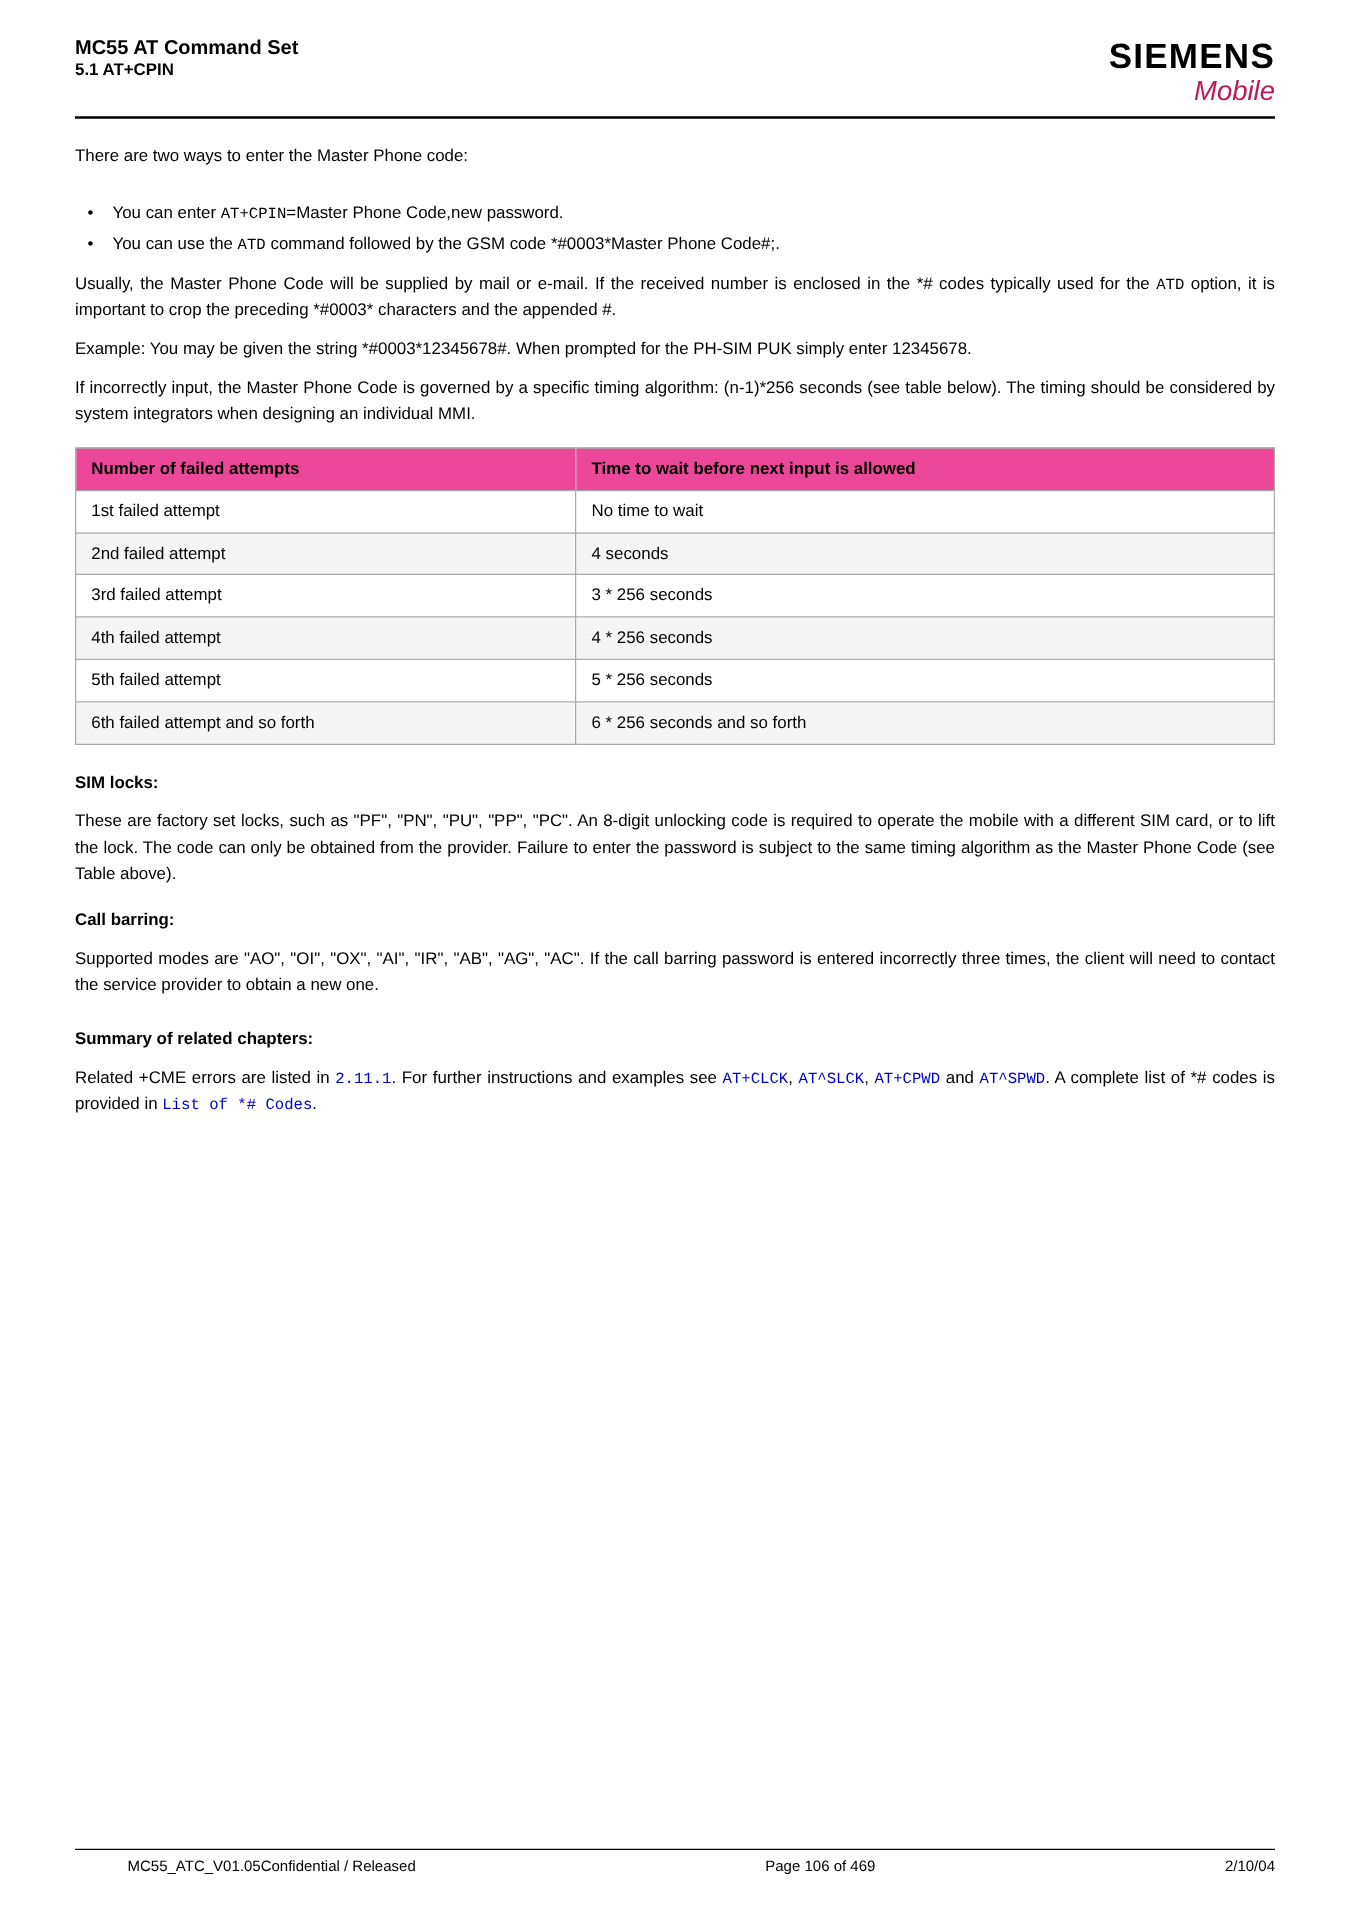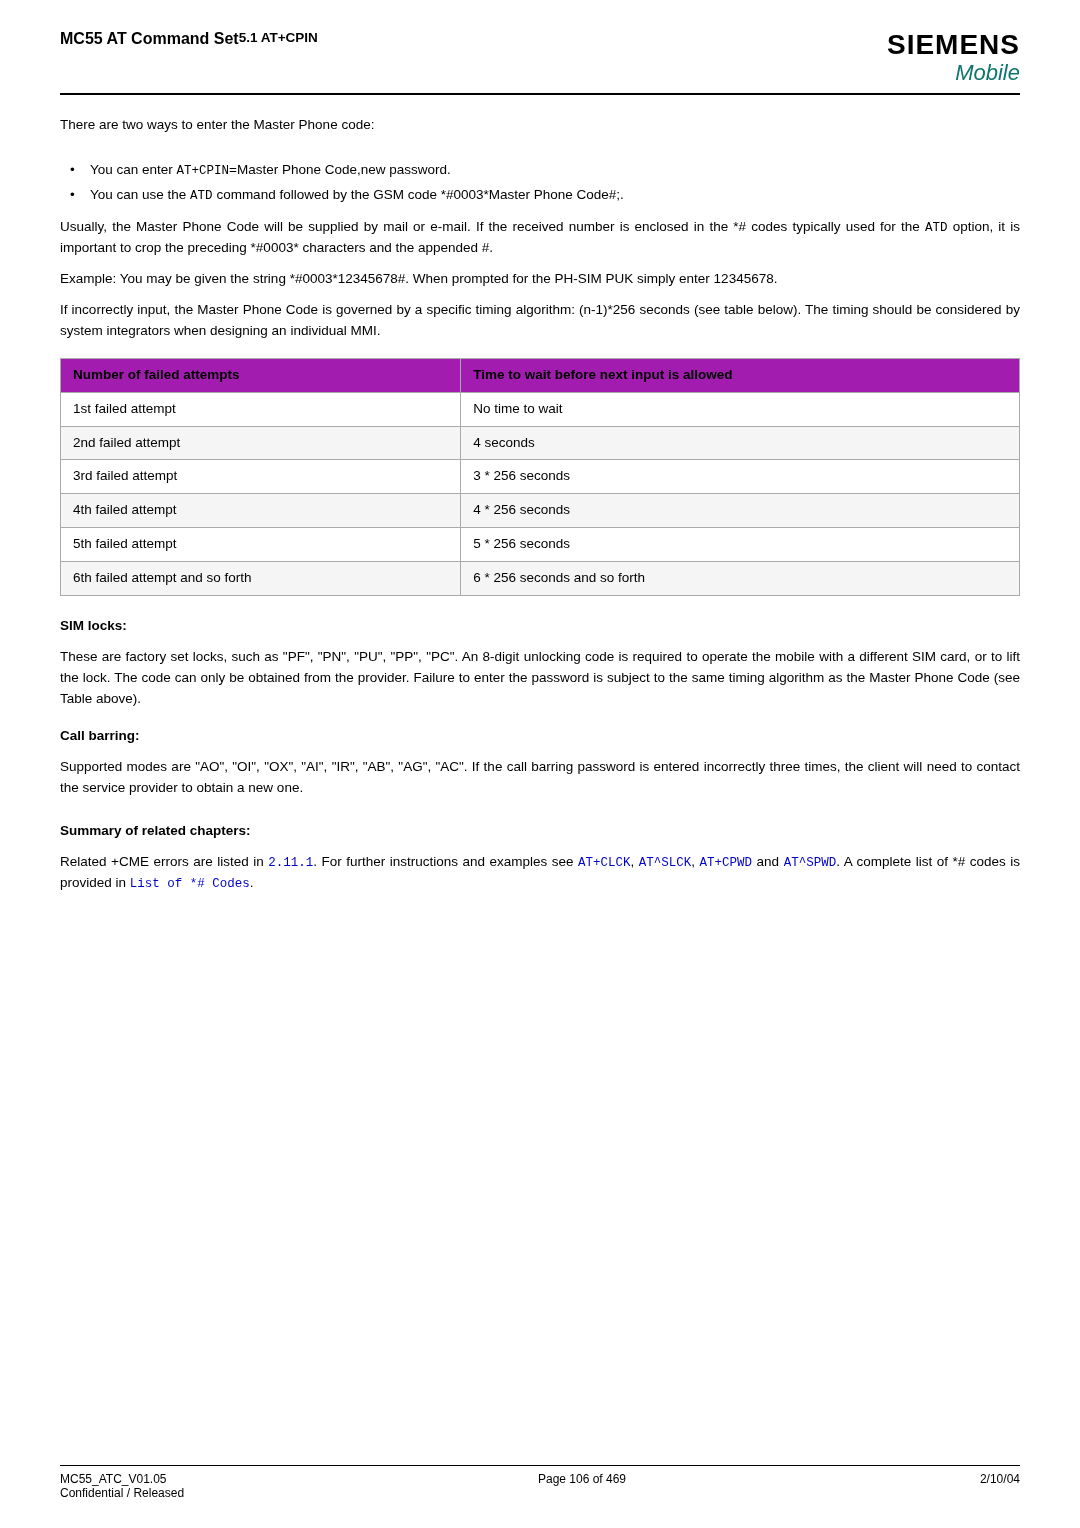--- a/index.html
+++ b/index.html
@@ -30,21 +30,21 @@
       display: flex;
       justify-content: space-between;
       align-items: flex-start;
       margin-bottom: 6px;
       padding-bottom: 8px;
       border-bottom: 2px solid #000;
     }
 
     .header-left {
       display: flex;
-      flex-direction: row;
+      flex-direction: column;
       justify-content: flex-end;
     }
 
     .header-title {
       font-size: 16px;
       font-weight: bold;
       color: #000;
     }
 
     .header-subtitle {
@@ -61,21 +61,21 @@
     .siemens-logo {
       font-size: 28px;
       font-weight: bold;
       letter-spacing: 1px;
       color: #000;
       display: block;
     }
 
     .mobile-logo {
       font-size: 22px;
-      color: #0f766e;
+      color: #be185d;
       font-style: italic;
       display: block;
     }
 
     
     .content {
       margin-top: 20px;
       line-height: 1.55;
     }
 
@@ -116,21 +116,21 @@
     }
 
     .data-table th, .data-table td {
       border: 1px solid #aaa;
       padding: 6px 12px;
       text-align: left;
       font-size: 13.5px;
     }
 
     .data-table thead th {
-      background-color: #a21caf;
+      background-color: #ec4899;
       font-weight: bold;
     }
 
     .data-table tbody tr:nth-child(even) {
       background-color: #f5f5f5;
     }
 
     .data-table tbody tr:nth-child(odd) {
       background-color: #fff;
     }
@@ -151,21 +151,22 @@
       border-top: 1px solid #000;
       padding-top: 6px;
       display: flex;
       justify-content: space-between;
       font-size: 12px;
       color: #000;
     }
 
     .footer-left {
       display: flex;
-      flex-direction: column;
+      flex-direction: row;
+      margin-left: 42px;
     }
 
     .link-style {
       color: #0000cc;
       text-decoration: none;
     }
   </style>
 </head>
 <body>
 

